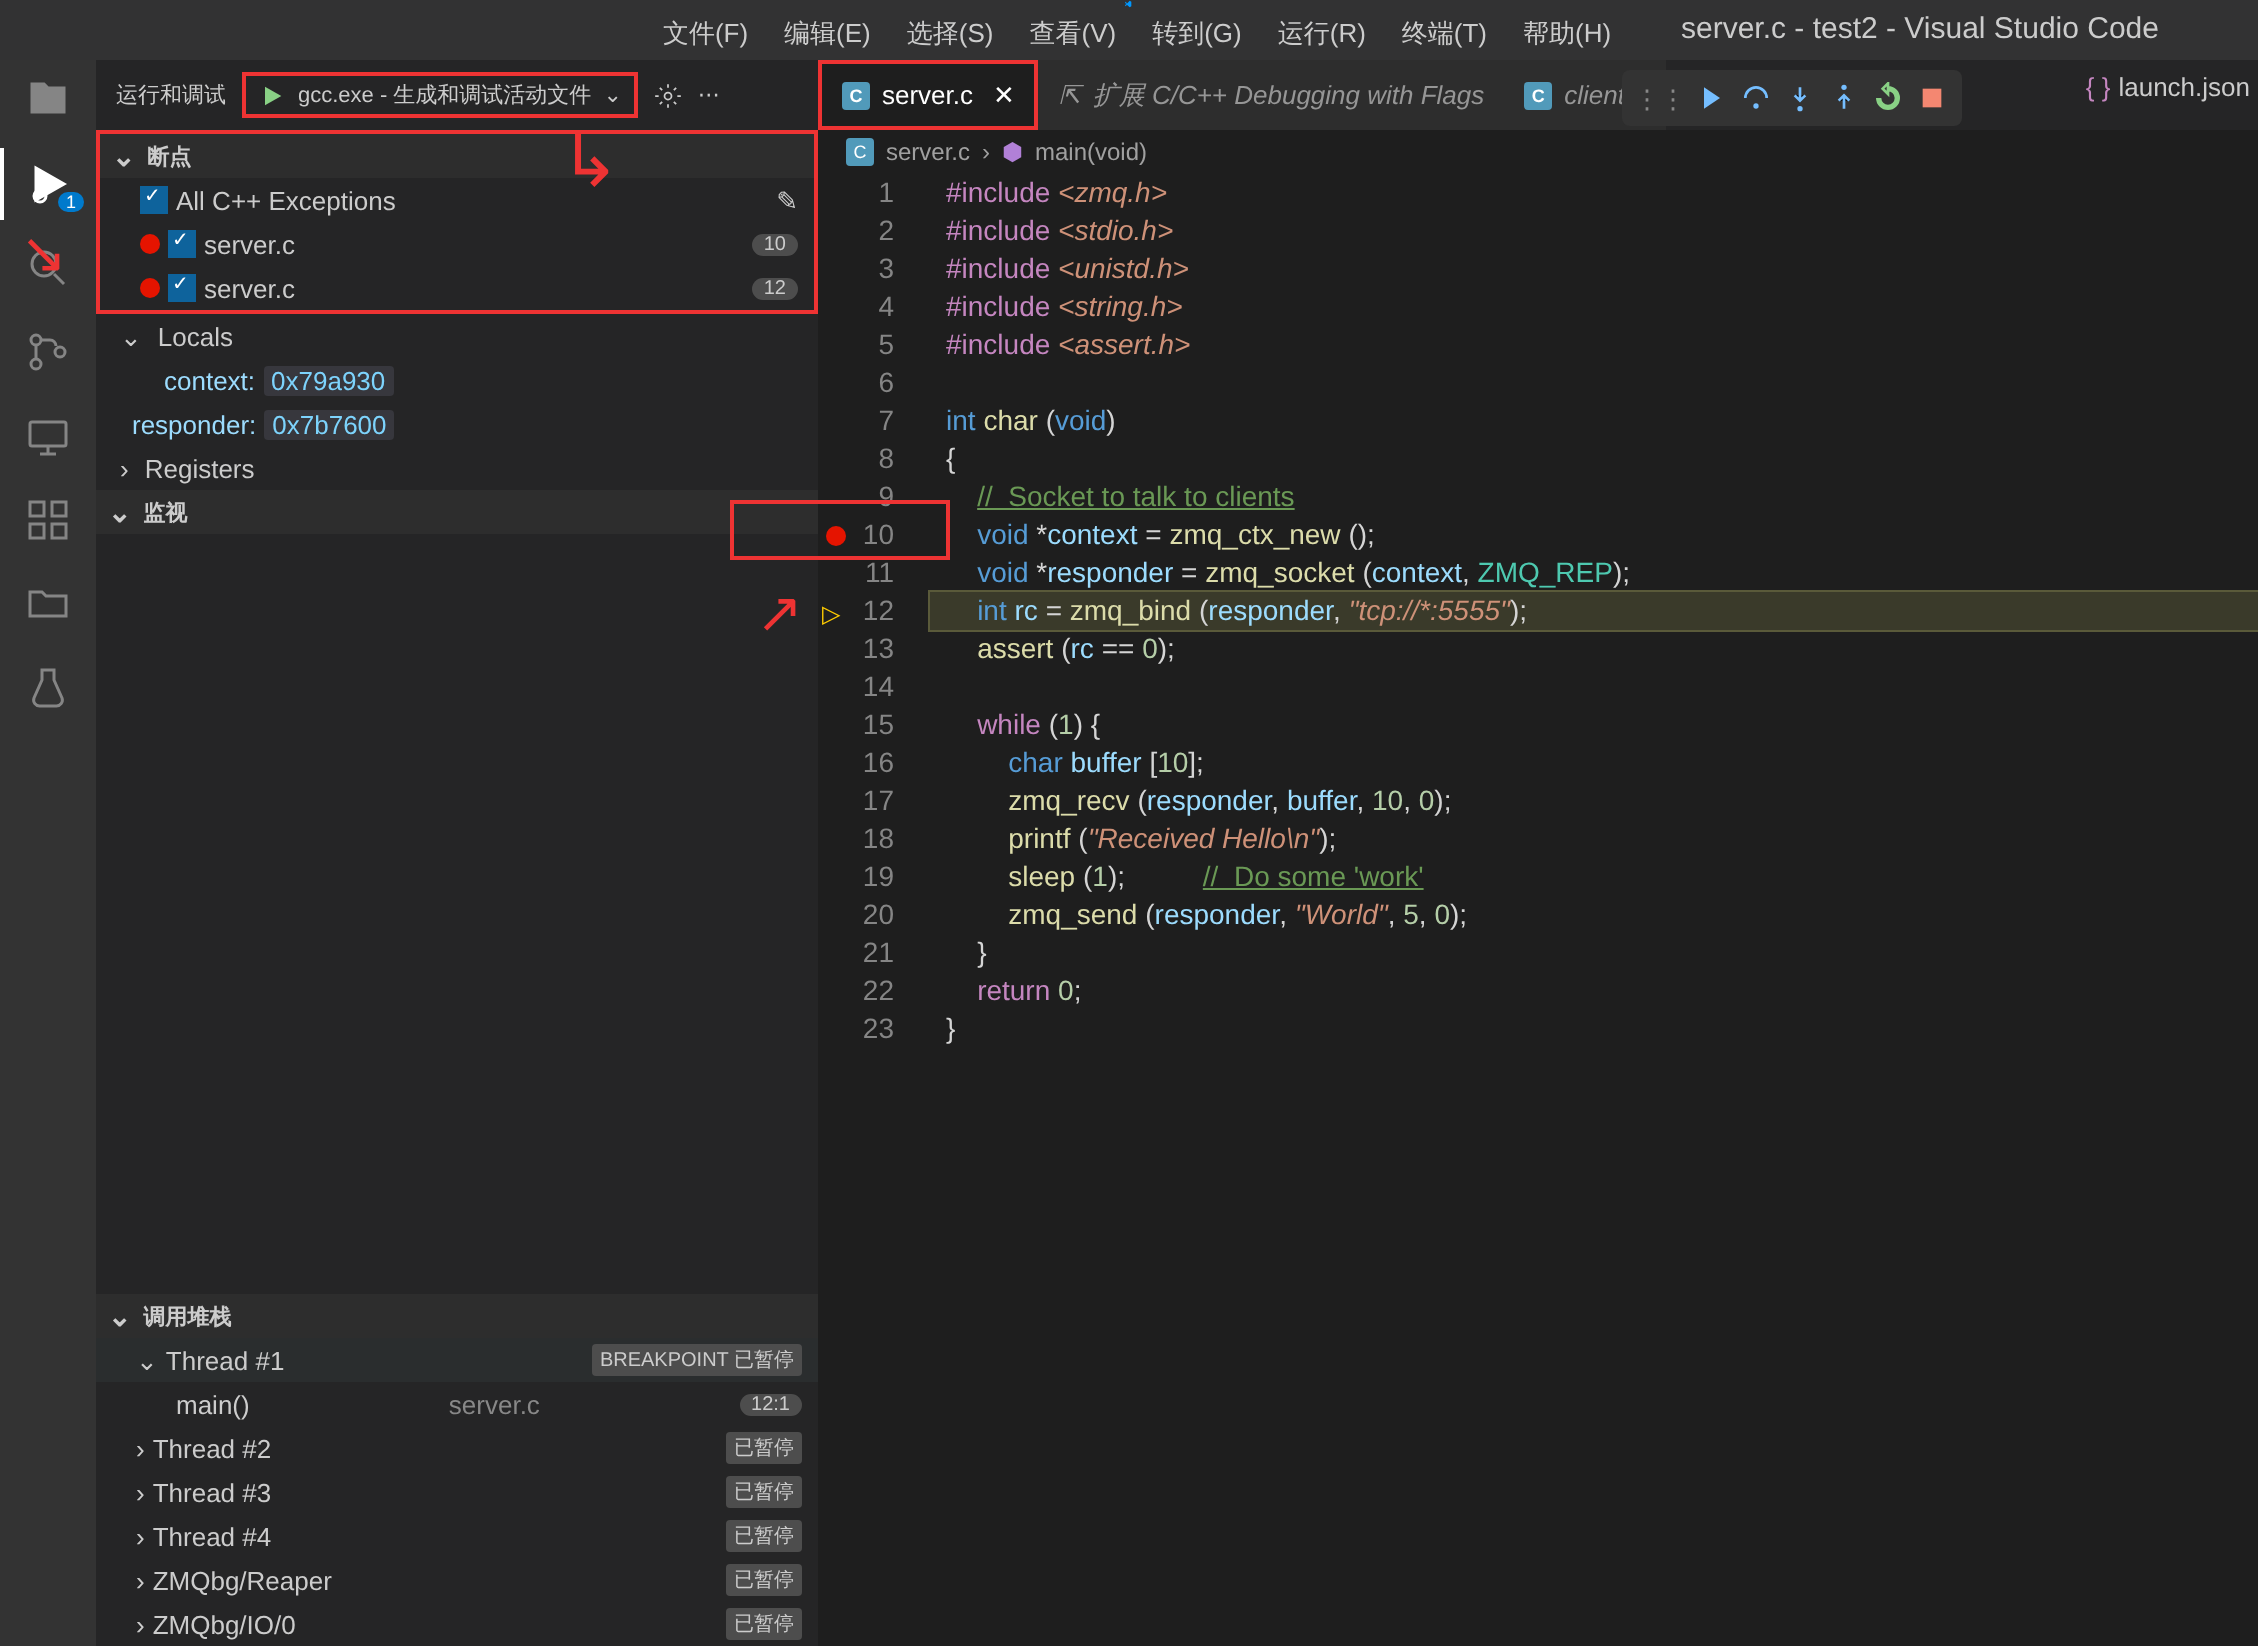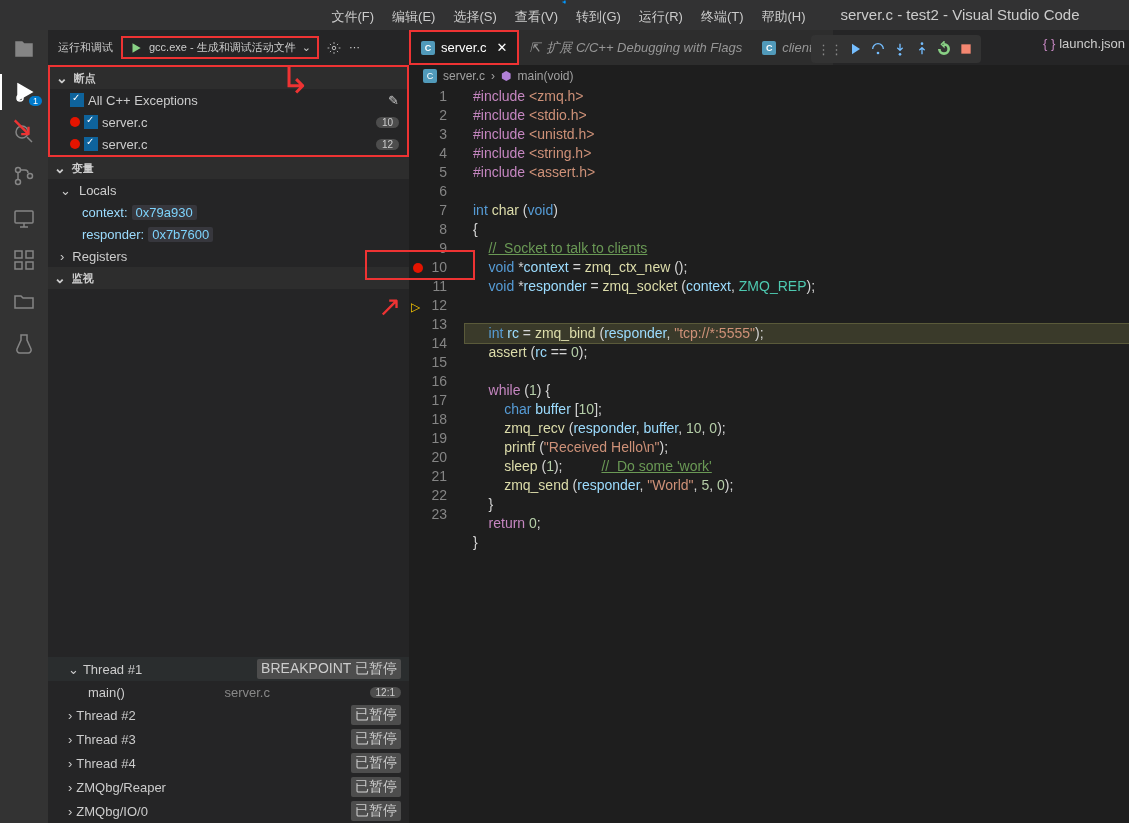--- a/index.html
+++ b/index.html
@@ -23,41 +23,41 @@
 .sec-hdr:not(.open)::before { content: "›"; font-size: 14px; margin-right: 2px; }
 .bp-row, .var-row, .th-row { display: flex; align-items: center; padding: 2px 8px 2px 20px; font-size: 13px; gap: 4px; min-height: 22px; }
 .bp-row:hover, .th-row:hover, .sel { background: #2a2d2e; }
 .chk { width: 14px; height: 14px; background: #0e639c; border: 1px solid #0e639c; position: relative; }
 .chk::after { content: "✓"; color: #fff; font-size: 10px; position: absolute; top: -2px; left: 1px; }
 .bp-dot { width: 10px; height: 10px; background: #e51400; border-radius: 50%; }
 .count { background: #4d4d4d; color: #ccc; border-radius: 8px; font-size: 10px; padding: 0 6px; margin-left: auto; }
 .pencil { margin-left: auto; color: #ccc; }
 .var-k { color: #9cdcfe; }
 .var-v { background: #37373d; color: #7dd3fc; padding: 0 4px; border-radius: 2px; }
-.th-status { margin-left: auto; background: #4d4d4d; font-size: 14px; padding: 1px 4px; border-radius: 2px; }
+.th-status { margin-left: auto; background: #4d4d4d; font-size: 10px; padding: 1px 4px; border-radius: 2px; }
 .editor { flex: 1; background: #1e1e1e; display: flex; flex-direction: column; position: relative; }
 .tabs { height: 35px; background: #252526; display: flex; align-items: stretch; }
 .tab { display: flex; align-items: center; padding: 0 10px; gap: 6px; background: #2d2d2d; color: #969696; font-size: 13px; font-style: italic; cursor: pointer; }
 .tab.active { background: #1e1e1e; color: #fff; font-style: normal; }
 .tab .c-ic { width: 14px; height: 14px; background: #519aba; border-radius: 2px; color: #fff; font-size: 9px; font-weight: bold; display: flex; align-items: center; justify-content: center; font-style: normal; }
 .tab .close { margin-left: 4px; }
 .dbg-toolbar { position: absolute; top: 5px; right: 148px; display: flex; gap: 4px; background: #333; padding: 3px 6px; border-radius: 4px; z-index: 5; height: 28px; align-items: center; }
 .dbg-toolbar .btn { width: 18px; height: 18px; display: flex; align-items: center; justify-content: center; cursor: pointer; }
 .ext-tab { position: absolute; right: 4px; top: 6px; display: flex; align-items: center; gap: 4px; font-size: 13px; }
 .ext-tab .br { color: #c586c0; }
 .crumb { padding: 4px 14px; font-size: 12px; color: #a0a0a0; display: flex; align-items: center; gap: 6px; }
 .code { font-family: Consolas, monospace; font-size: 14px; line-height: 19px; display: flex; }
 .gutter { width: 56px; text-align: right; color: #858585; padding-right: 18px; position: relative; }
 .gutter .ln { height: 19px; position: relative; }
 .gutter .bp { position: absolute; left: 4px; top: 5px; width: 10px; height: 10px; background: #e51400; border-radius: 50%; }
 .gutter .arrow { position: absolute; left: 2px; top: 2px; color: #ffcc00; font-size: 12px; }
 .lines { flex: 1; }
 .lines .l { height: 19px; white-space: pre; padding-left: 8px; }
-.lines .l.cur { background: #3a3a2a; outline: 1px solid #5a5a3a; margin-top: 28px; }
-.k { color: #569cd6; } .s { color: #ce9178; } .fn { color: #dcdcaa; } .c { color: #6a9955; text-decoration: underline; } .p { color: #c586c0; } .d { color: #d4d4d4; } .id { color: #9cdcfe; } .n { color: #b5cea8; } .mac { color: #4ec9b0; }
+.lines .l.cur { background: #3a3a2a; outline: 1px solid #5a5a3a; }
+.k { color: #569cd6; } .s { color: #ce9178; font-style: italic; } .fn { color: #dcdcaa; } .c { color: #6a9955; text-decoration: underline; } .p { color: #c586c0; } .d { color: #d4d4d4; } .id { color: #9cdcfe; } .n { color: #b5cea8; } .mac { color: #4ec9b0; }
 .annot { position: absolute; border: 2px solid #e33; pointer-events: none; }
 .annot-draw { position: absolute; color: #e33; font-size: 36px; pointer-events: none; font-family: cursive; }
 svg { display: block; }
 </style>
 </head>
 <body>
 
 <div class="titlebar">
   <svg class="logo" viewBox="0 0 24 24">
       <path fill="#0098ff" d="M17 2l5 3v14l-5 3-10-9 10-11zM3 7l3-2 3 7-3 7-3-2 3-5-3-5z"></path>
@@ -165,48 +165,48 @@
           </div>
           <div class="bp-row">
             <span class="bp-dot"></span>
             <span class="chk"></span>
             <span>server.c</span>
             <span class="count">12</span>
           </div>
         </div>
     </div>
 
-    <div class="sec-hdr open">
-        <span>变量</span>
-      </div>
     <div class="var-row" style="padding-left:12px">
         <span style="margin-right:4px">⌄</span>
         <span>Locals</span>
       </div>
     <div id="var-list">
         <div class="var-row" style="padding-left: 34px;">
           <span class="var-k">context:</span> 
           <span class="var-v">0x79a930</span>
         </div>
-        <div class="var-row" style="padding-left: 34px; align-items: center;">
+        <div class="var-row" style="padding-left: 18px; align-items: center;">
           <span class="var-k">responder:</span> 
           <span class="var-v">0x7b7600</span>
         </div>
       </div>
     <div class="var-row" style="padding-left:12px">
         <span style="margin-right:4px">›</span>
         <span>Registers</span>
       </div>
 
     <div class="sec-hdr open">
         <span>监视</span>
       </div>
 
     <div style="flex:1"></div>
 
+    <div class="sec-hdr open">
+        <span>调用堆栈</span>
+      </div>
     <div id="th-list">
         <div class="th-row sel">
           <span>⌄</span>
           <span>Thread #1</span>
           <span class="th-status">BREAKPOINT 已暂停</span>
         </div>
         <div class="th-row" style="padding-left: 40px;">
           <span>main()</span>
           <span style="margin-left:auto;color:#888">server.c</span>
           <span class="count">12:1</span>

